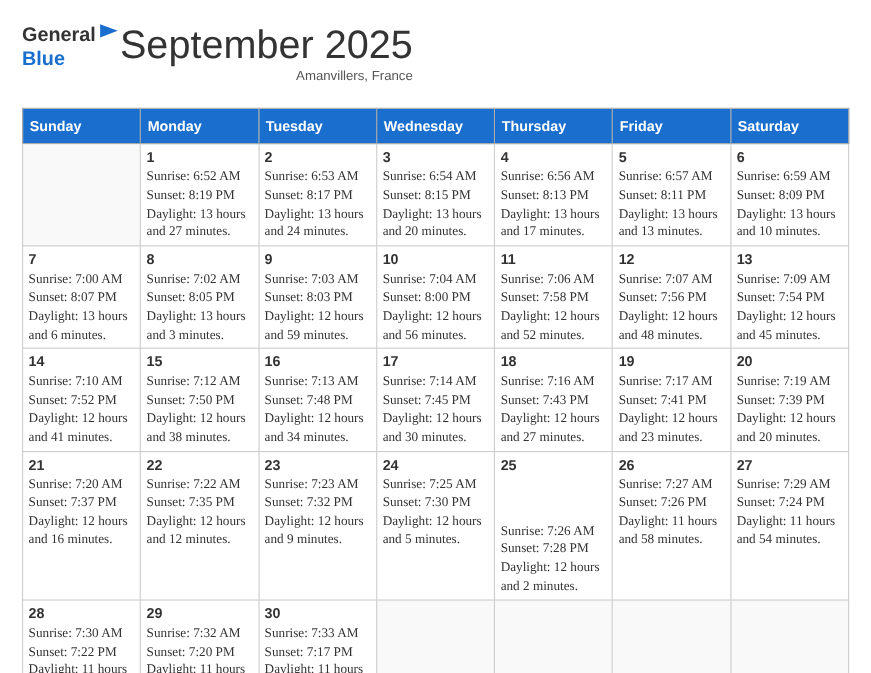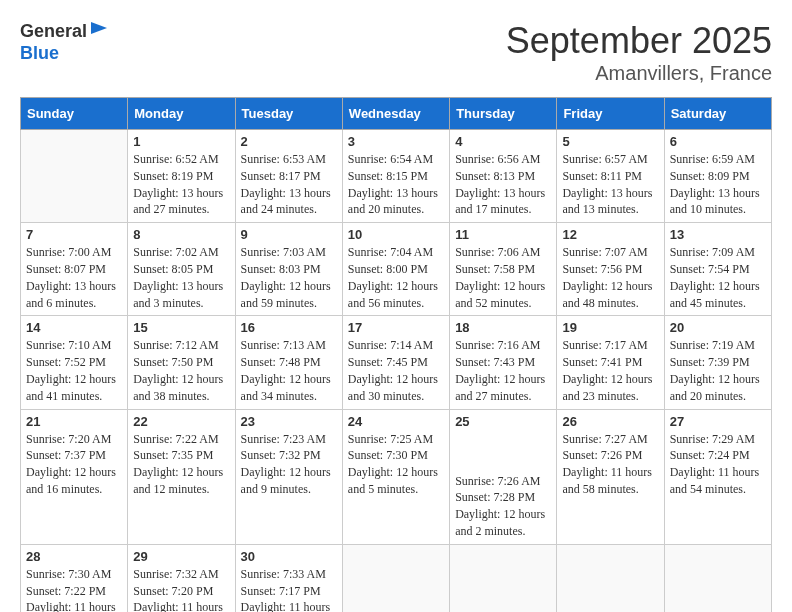--- a/index.html
+++ b/index.html
@@ -5,23 +5,22 @@
     * { box-sizing: border-box; margin: 0; padding: 0; }
     body {
       font-family: Arial, sans-serif;
       background: #fff;
       width: 792px;
       min-height: 612px;
       padding: 20px;
     }
     .header {
       display: flex;
-      justify-content: space-between;
       align-items: flex-start;
-      margin-bottom: 12px;
+      margin-bottom: 22px;
     }
     .logo {
       display: flex;
       align-items: center;
     }
     .logo-text {
       display: flex;
       flex-direction: column;
       line-height: 1.1;
     }
@@ -42,21 +41,21 @@
     }
     .title-block {
       text-align: right;
     }
     .month-title {
       font-size: 36px;
       font-weight: normal;
       color: #333;
     }
     .location {
-      font-size: 20px;
+      font-size: 12px;
       color: #555;
     }
     .calendar {
       width: 100%;
       border-collapse: collapse;
       font-size: 11px;
       padding-left: 14px;
     }
     .calendar thead tr {
       background-color: #1a6fce;

